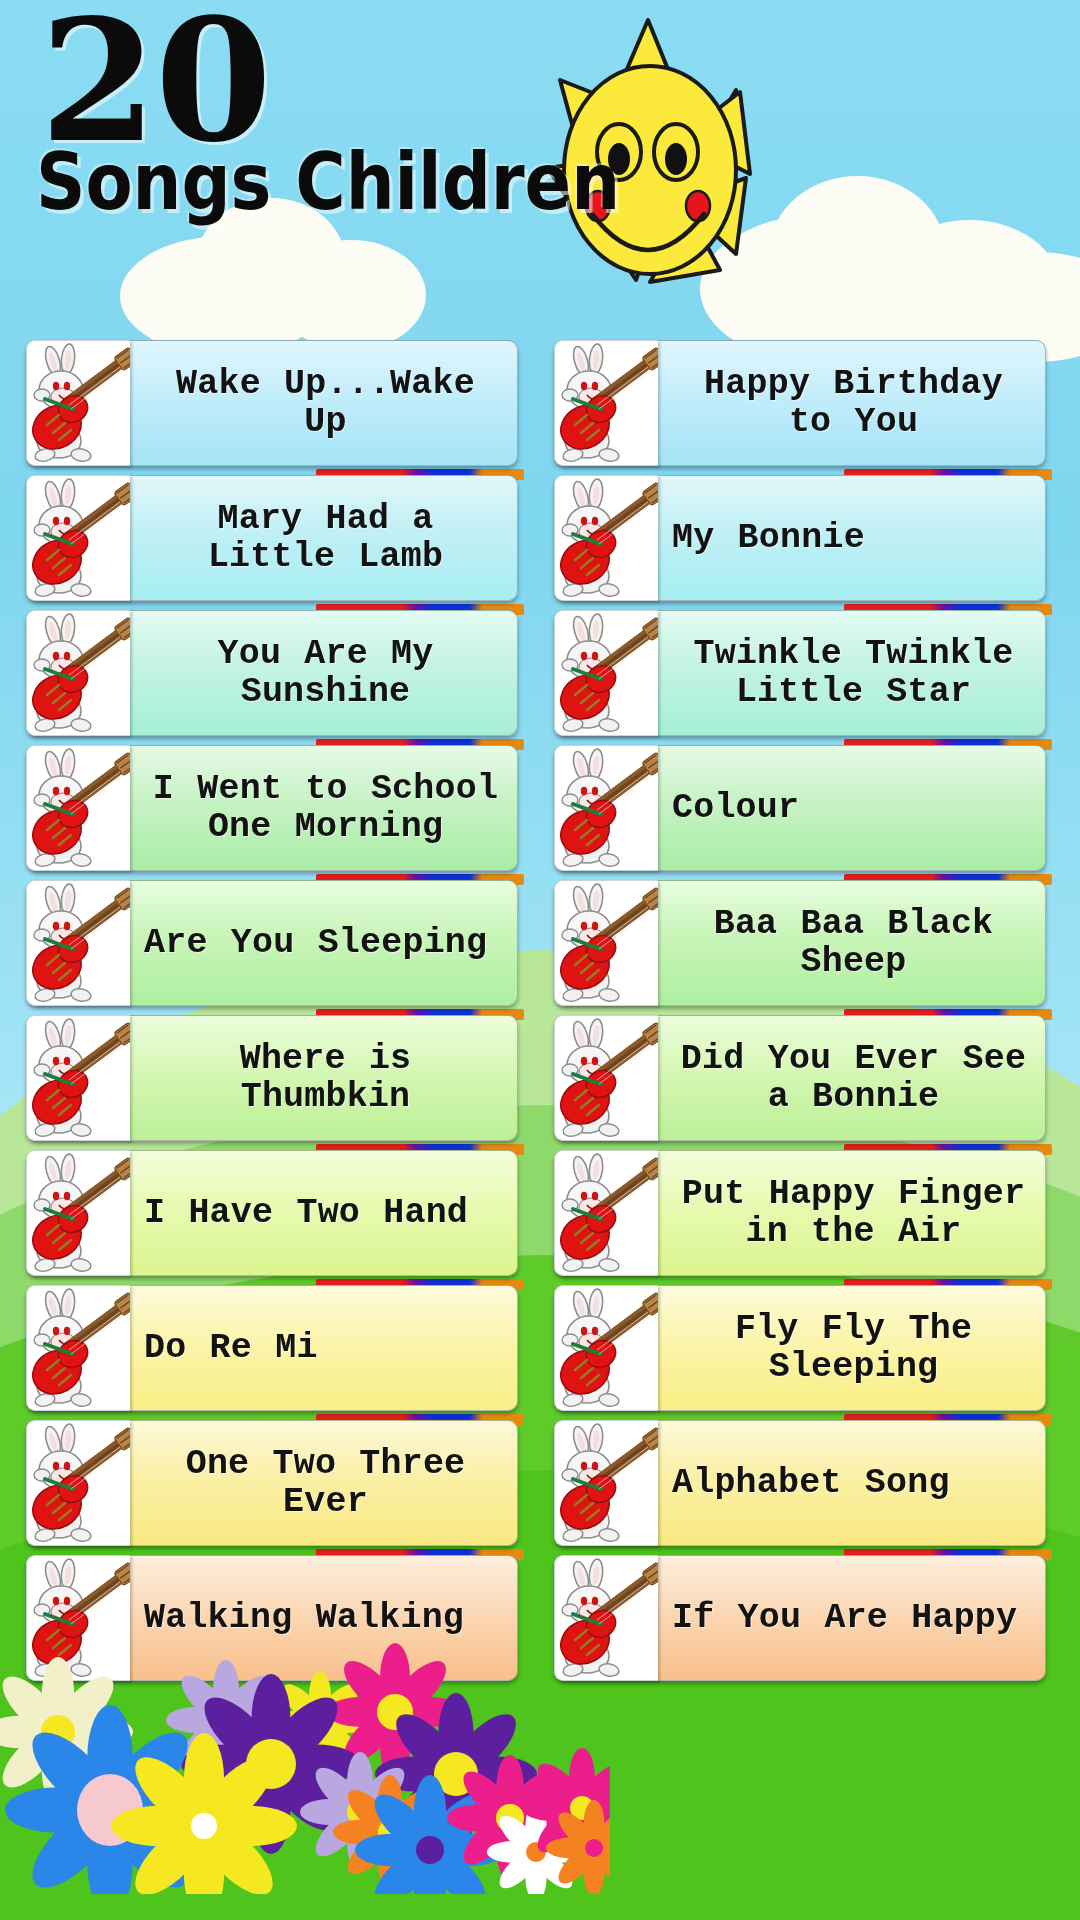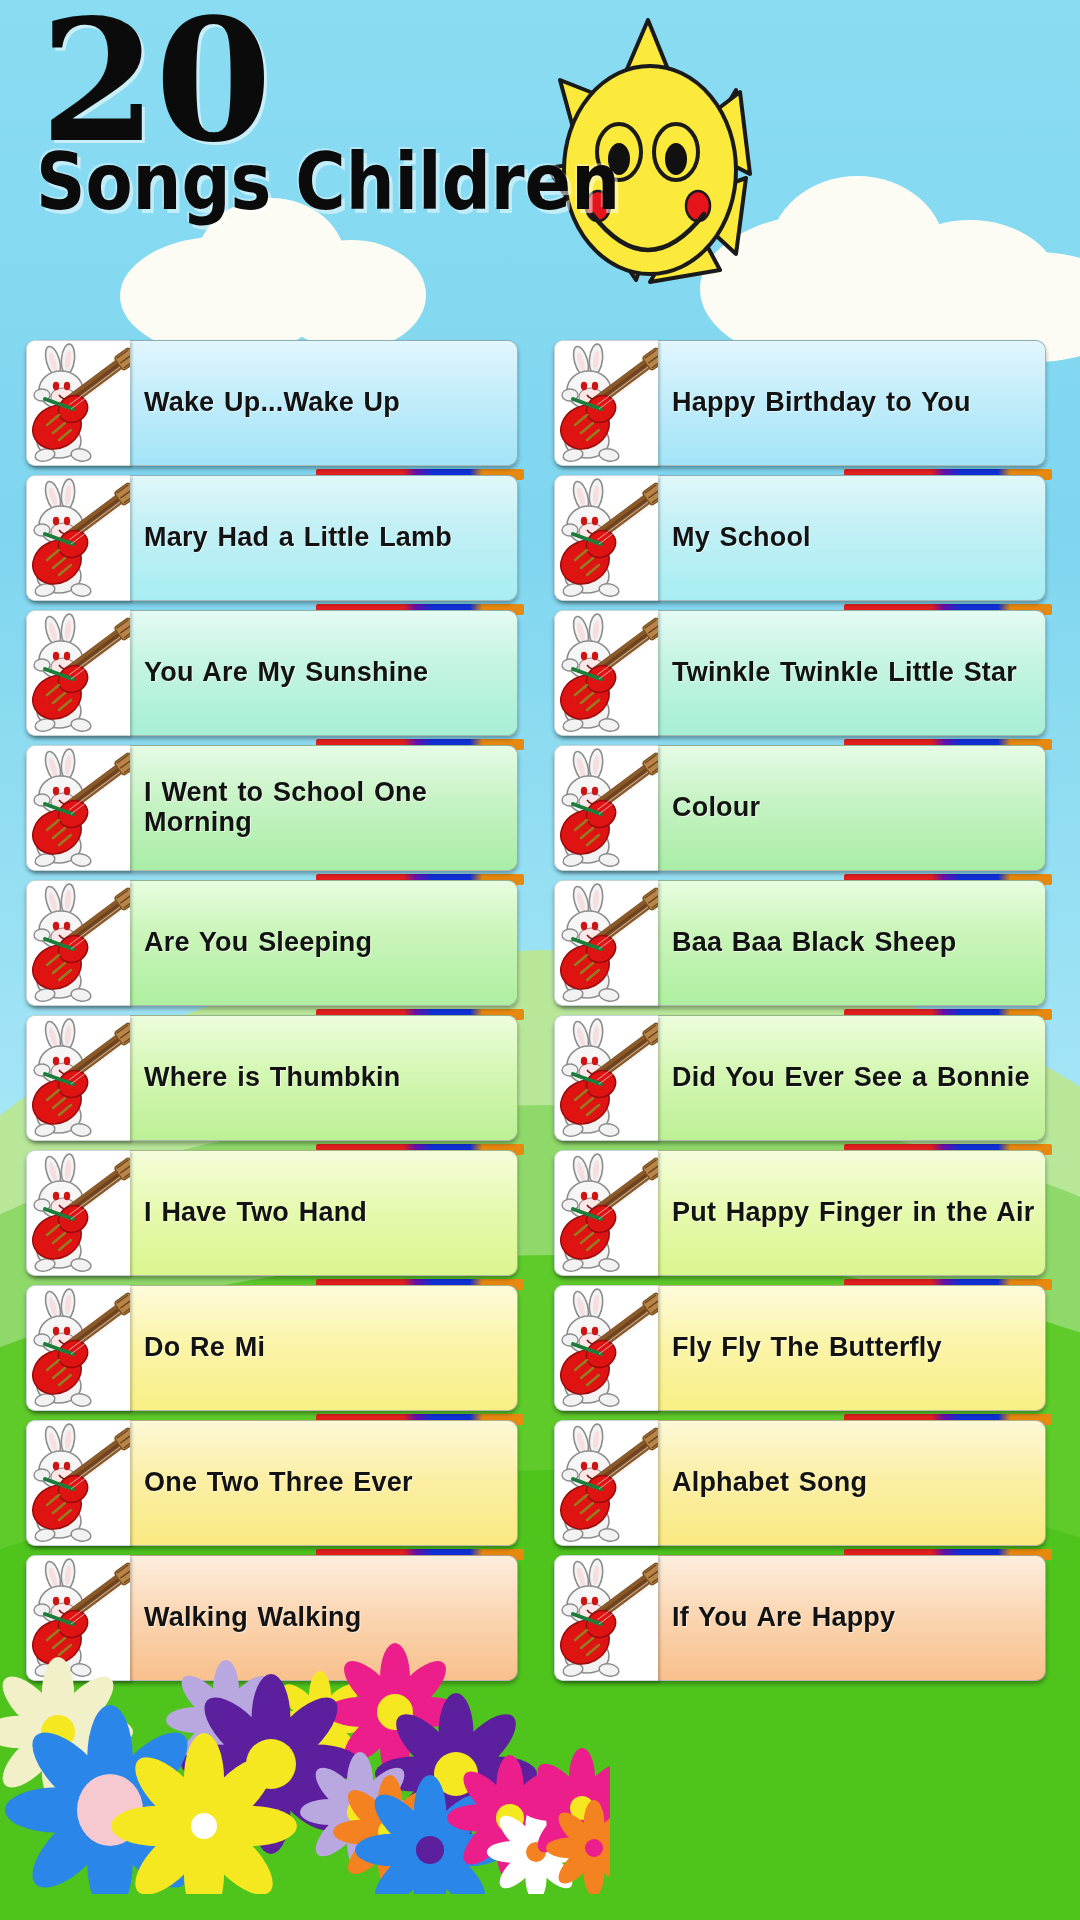--- a/index.html
+++ b/index.html
@@ -116,25 +116,26 @@
   .label {
     flex: 1 1 auto;
     border-radius: 0 10px 10px 0;
     border: 1px solid rgba(120,130,130,.55);
     border-left: none;
     display: flex; align-items: center;
     padding: 4px 10px 4px 14px;
     min-width: 0;
   }
   .label span {
-    font-family: Liberation Sans, sans-serif;
-    font-weight: 700; font-size: 27px; line-height: 1.10;
+    font-family: Liberation Mono, monospace;
+    font-weight: 700; font-size: 35px; line-height: 1.10;
     color: #131313; letter-spacing: .2px;
     text-shadow: 1px 1px 0 rgba(255,255,255,.55);
     word-spacing: 2px;
+    text-align: center;
   }
 
   
   .t0 { background: linear-gradient(#e2f6fd 0%, #c7eefb 38%, #a3e4f7 100%); }
   .t1 { background: linear-gradient(#e1f8fa 0%, #c3f0f5 40%, #a7eef3 100%); }
   .t2 { background: linear-gradient(#e4fbf3 0%, #c6f4e3 40%, #a6efd4 100%); }
   .t3 { background: linear-gradient(#e6fbe6 0%, #c8f3c6 42%, #a9eda6 100%); }
   .t4 { background: linear-gradient(#e8fde0 0%, #caf5ba 42%, #aeefa0 100%); }
   .t5 { background: linear-gradient(#edfddc 0%, #d5f7b4 45%, #bcf096 100%); }
   .t6 { background: linear-gradient(#f4fddb 0%, #e6faaf 48%, #dbf58f 100%); }
@@ -832,21 +833,21 @@
     <g stroke="#1d7d3a" stroke-width="4" fill="none" stroke-linecap="round">
       <path d="M22 56 q16 6 28 10"></path>
     </g>
     <g stroke="#e8e8e8" stroke-width="0.9" opacity=".75">
       <path d="M46 62 L97 24"></path>
       <path d="M48 66 L99 28"></path>
     </g>
   </svg>
             </div>
       <div class="label t1">
-        <span>My School</span>
+        <span>My Bonnie</span>
       </div>
     </div>
   </div>
   <div class="song-row">
     <div class="strip"></div>
     <div class="card">
       <div class="thumb">
   <svg viewBox="0 0 120 122">
     <g stroke="#8d8d8d" stroke-width="1.6" fill="#f3f3f3">
       <ellipse cx="30" cy="18" rx="6.5" ry="15" transform="rotate(-16 30 18)"></ellipse>
@@ -1156,21 +1157,21 @@
     <g stroke="#1d7d3a" stroke-width="4" fill="none" stroke-linecap="round">
       <path d="M22 56 q16 6 28 10"></path>
     </g>
     <g stroke="#e8e8e8" stroke-width="0.9" opacity=".75">
       <path d="M46 62 L97 24"></path>
       <path d="M48 66 L99 28"></path>
     </g>
   </svg>
             </div>
       <div class="label t7">
-        <span>Fly Fly The Butterfly</span>
+        <span>Fly Fly The Sleeping</span>
       </div>
     </div>
   </div>
   <div class="song-row">
     <div class="strip"></div>
     <div class="card">
       <div class="thumb">
   <svg viewBox="0 0 120 122">
     <g stroke="#8d8d8d" stroke-width="1.6" fill="#f3f3f3">
       <ellipse cx="30" cy="18" rx="6.5" ry="15" transform="rotate(-16 30 18)"></ellipse>

